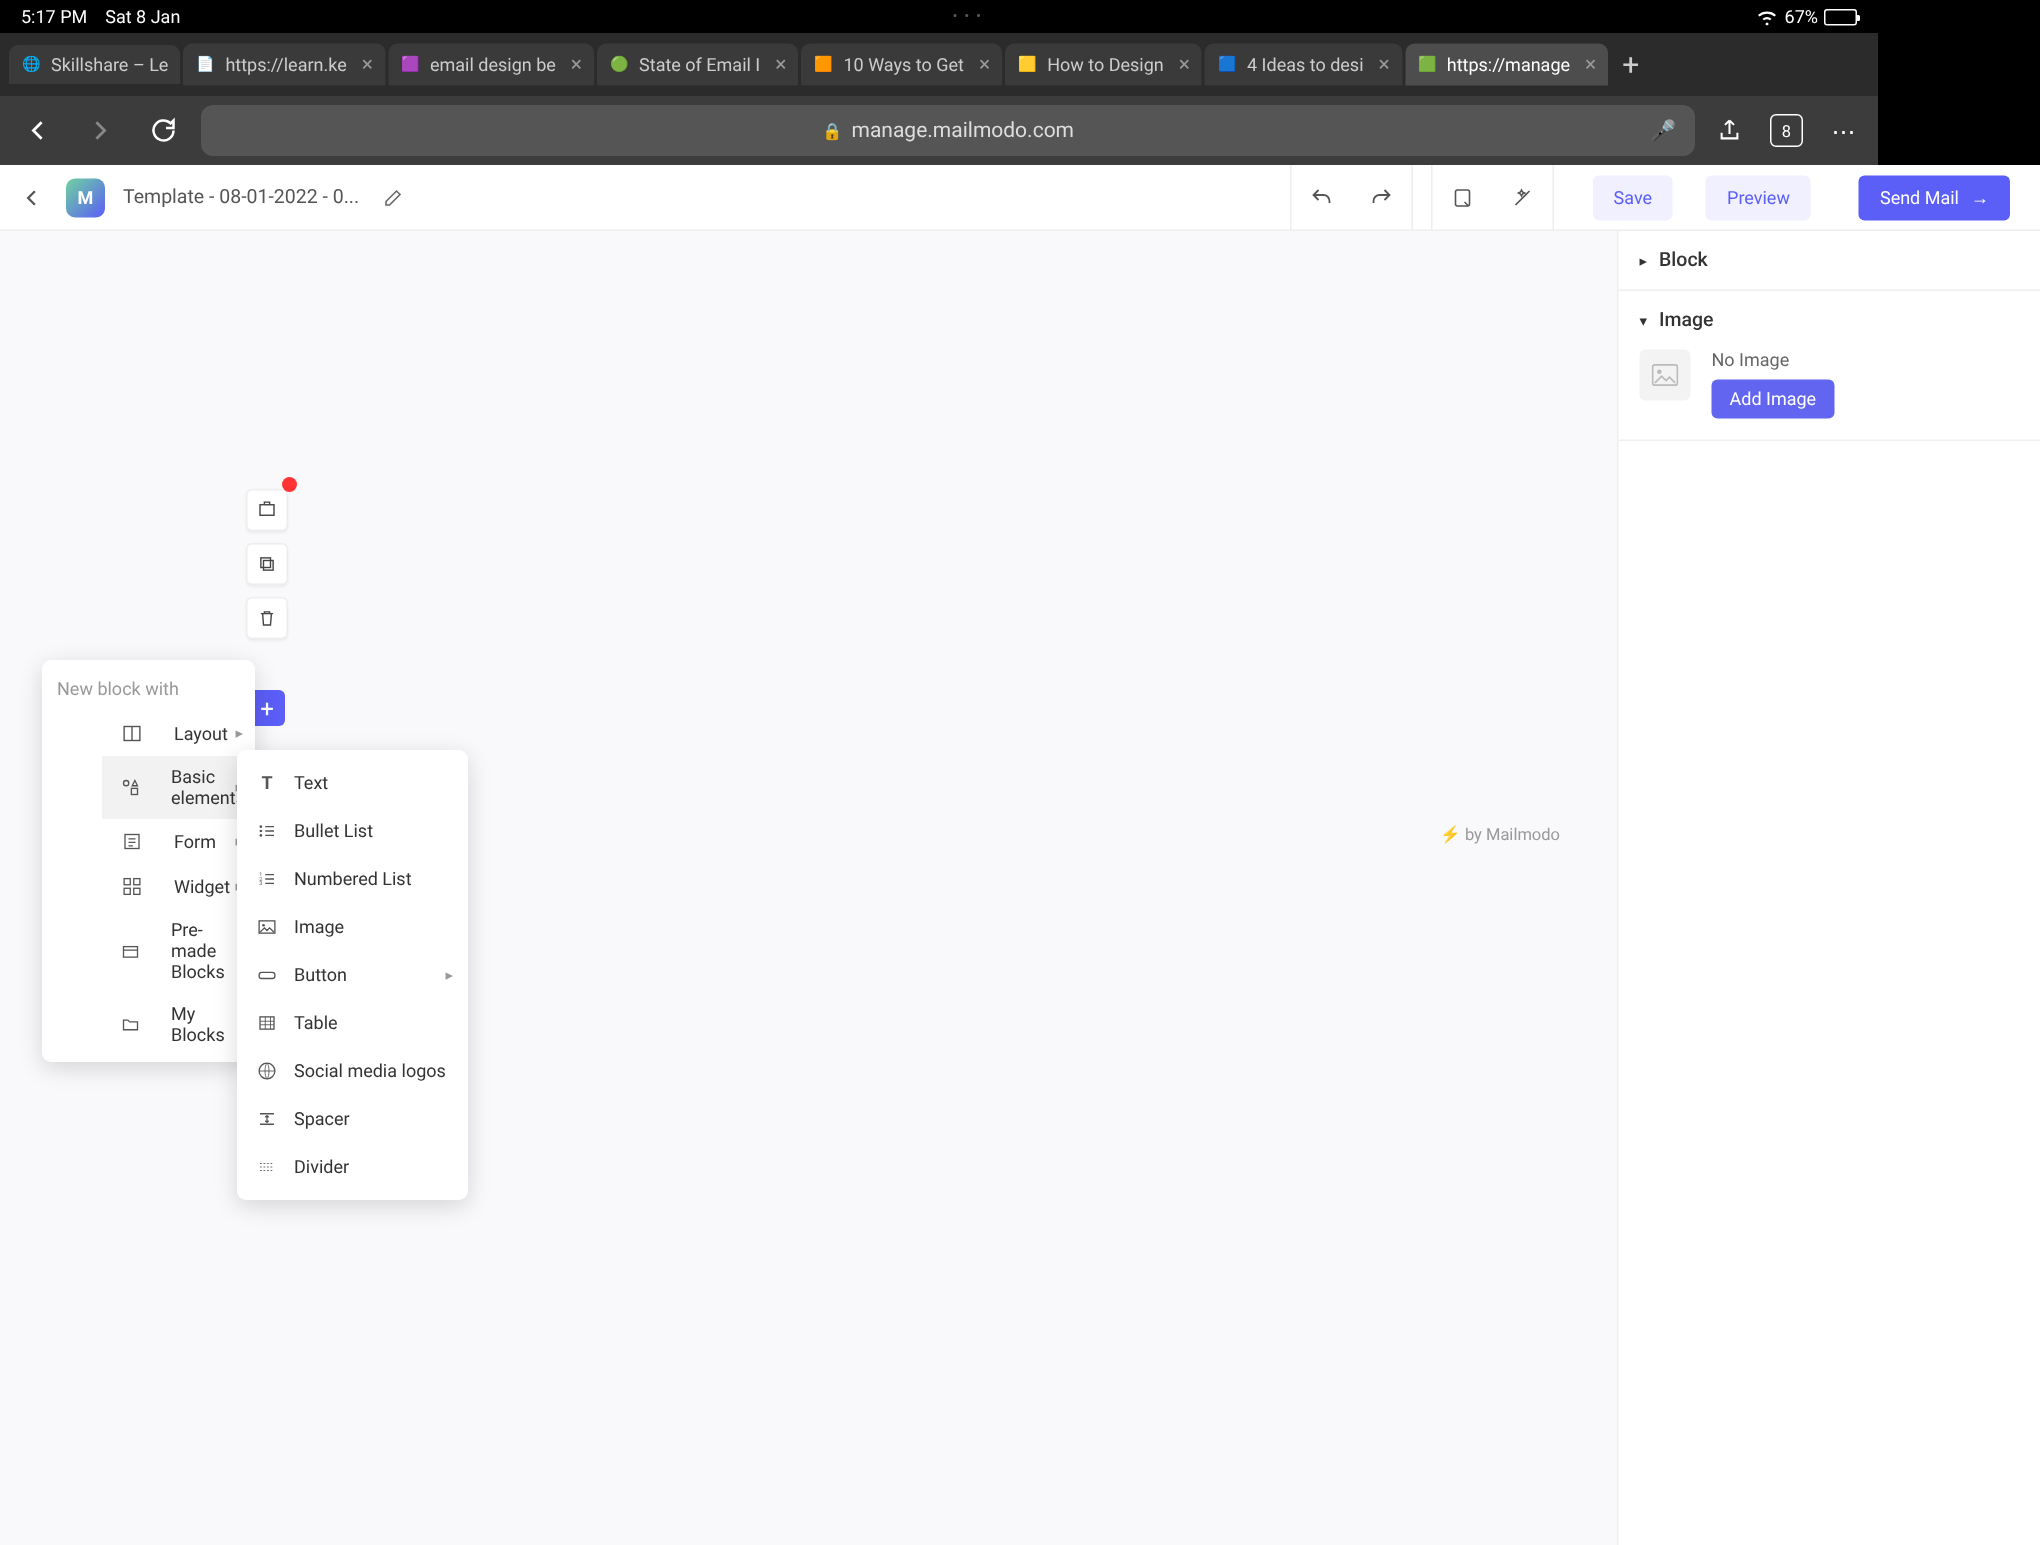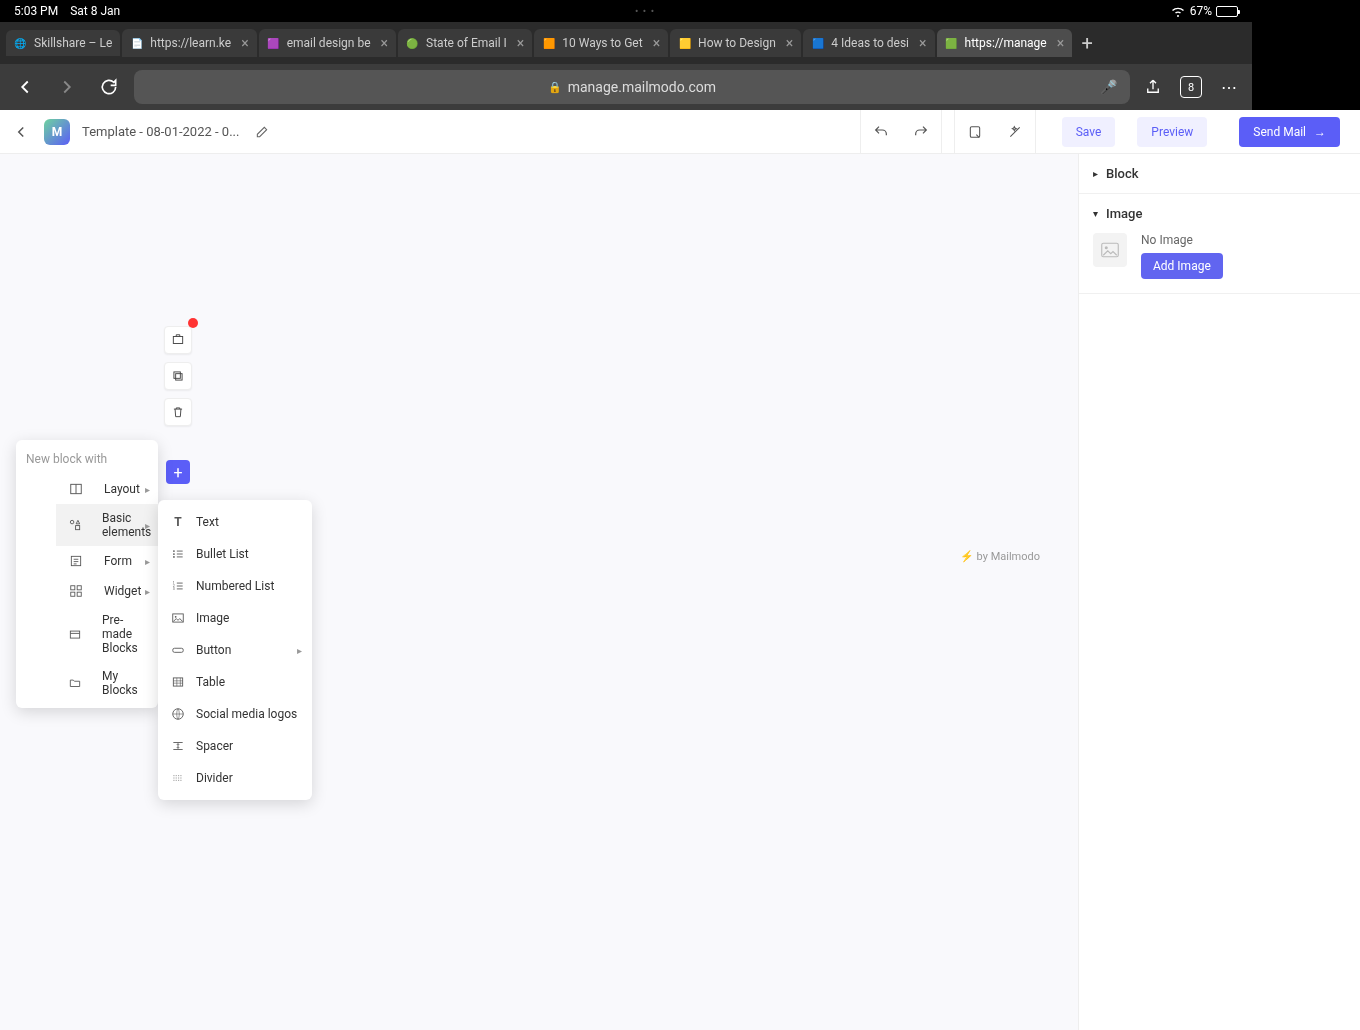--- a/index.html
+++ b/index.html
@@ -64,21 +64,21 @@
 .footer-label { position:absolute; right:38px; top:396px; font-size:11px; color:#999; }
 .footer-label .bolt { color:#f6b73c; }
 
 
 .side-tools { position:absolute; left:164px; top:172px; display:flex; flex-direction:column; gap:8px; align-items:center;}
 .side-btn { width:28px; height:28px; background:#fff; border:1px solid #eee; border-radius:4px; display:flex; align-items:center; justify-content:center; color:#444; cursor:pointer; box-shadow:0 1px 2px rgba(0,0,0,.06);}
 .side-dot { position:absolute; top:-8px; right:-6px; width:10px; height:10px; background:#f33; border-radius:50%;}
 .side-add { width:24px; height:24px; background:#5b5ef7; color:#fff; border-radius:4px; display:flex; align-items:center; justify-content:center; cursor:pointer;}
 
 
-.menu1 { position:absolute; left:16px; top:286px; width:142px; background:#fff; border-radius:6px; box-shadow:0 4px 16px rgba(0,0,0,.15); padding:8px 0 4px 0; font-size:12px;}
+.menu1 { position:absolute; left:28px; top:286px; width:142px; background:#fff; border-radius:6px; box-shadow:0 4px 16px rgba(0,0,0,.15); padding:8px 0 4px 0; font-size:12px;}
 .menu1 .title { color:#999; padding:4px 10px 8px 10px; font-size:12px;}
 .menu1 .item { display:flex; align-items:center; gap:20px; padding:7px 12px; cursor:pointer; color:#333; position:relative;margin-left:40px;}
 .menu1 .item.hover { background:#f2f2f2;}
 .menu1 .chev { position:absolute; right:8px; color:#999; font-size:10px;}
 .menu1 .badge-new { background:#f5a623; color:#fff; font-size:10px; padding:1px 5px; border-radius:3px; font-weight:normal;}
 .menu2 { position:absolute; left:158px; top:346px; width:154px; background:#fff; border-radius:6px; box-shadow:0 4px 16px rgba(0,0,0,.15); padding:6px 0; font-size:12px;}
 .menu2 .item { display:flex; align-items:center; gap:10px; padding:8px 12px; cursor:pointer; color:#333; position:relative;}
 .menu2 .chev { position:absolute; right:10px; color:#999; font-size:10px;}
 .menu-icon { width:16px; height:16px; display:inline-flex; align-items:center; justify-content:center; color:#555;}
 
@@ -92,21 +92,21 @@
 .no-image { font-size:12px; color:#666;}
 .add-image-btn { background:#6165f0; color:#fff; font-size:12px; padding:6px 12px; border-radius:4px; cursor:pointer;}
 
 svg { display:block; }
 </style>
 </head>
 <body>
 
 <div class="status-bar">
   <div class="status-left">
-    <span>5:03 PM</span>
+    <span>5:17 PM</span>
     <span>Sat 8 Jan</span>
   </div>
   <div class="status-center">• • •</div>
   <div class="status-right">
     <span>
       <svg width="16" height="12" viewBox="0 0 16 12">
           <path d="M8 10a1 1 0 100 2 1 1 0 000-2zm-3-2.5a5 5 0 016 0l-1 1a3.5 3.5 0 00-4 0zM2 5a9 9 0 0112 0l-1 1a7.5 7.5 0 00-10 0z" fill="#fff"></path>
         </svg>
     </span>
     <span>67%</span>

